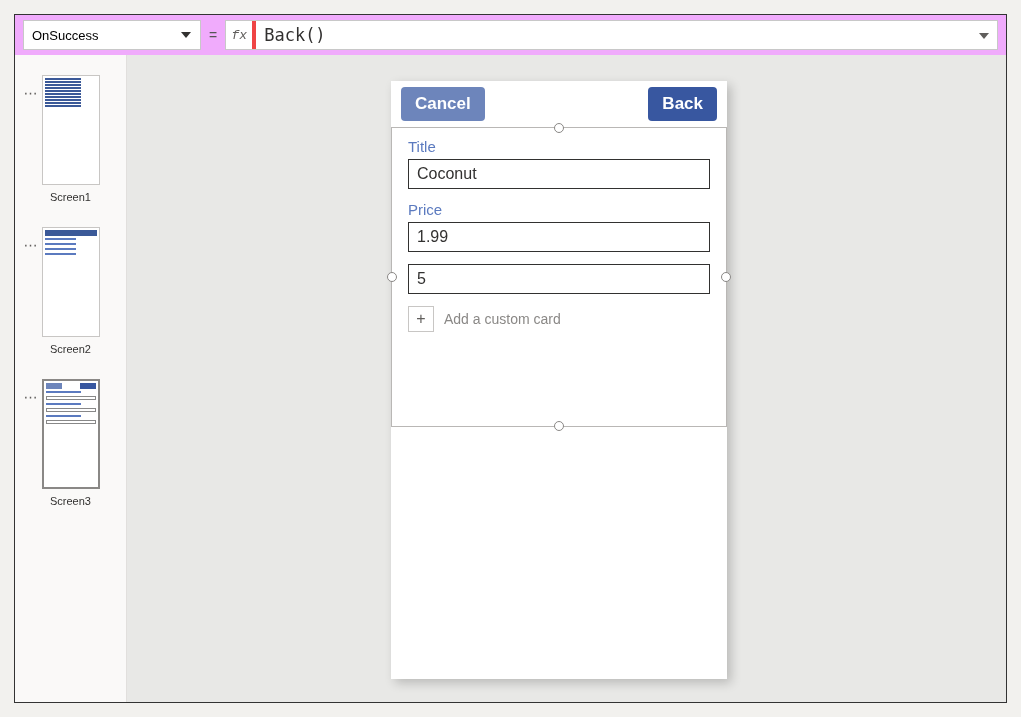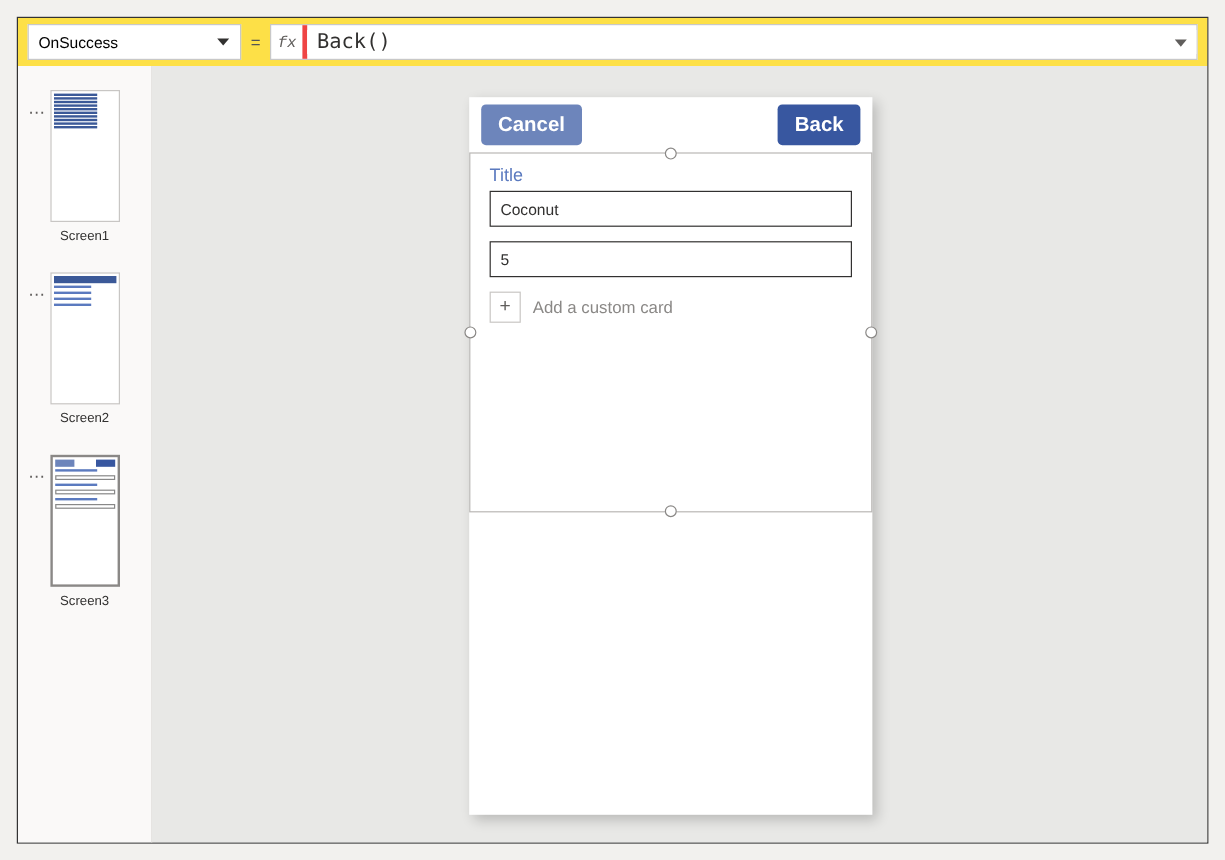--- a/index.html
+++ b/index.html
@@ -11,21 +11,21 @@
     overflow: hidden;
   }
   .frame {
     position: absolute;
     top: 14px; left: 14px; right: 14px; bottom: 14px;
     border: 1px solid #333;
     background: #e8e8e6;
   }
   .formula-bar {
     height: 40px;
-    background: #fde047;
+    background: #f0abfc;
     display: flex;
     align-items: center;
     padding: 4px 8px;
     gap: 8px;
   }
   .prop-select {
     width: 178px;
     height: 30px;
     border: 1px solid #c8c8c8;
     background: #fff;
@@ -175,21 +175,21 @@
   .h-ml { left: -5px; top: calc(50% - 5px); }
   .h-mr { right: -5px; top: calc(50% - 5px); }
   .form-inner { padding: 10px 16px; }
   .field { margin-bottom: 12px; }
   .field-label { color: #5b7abf; font-size: 15px; margin-bottom: 4px; display: block; }
   .field-input {
     width: 100%;
     height: 30px;
     border: 1px solid #323130;
     padding: 0 8px;
-    font-size: 13px;
+    font-size: 16px;
     color: #323130;
     outline: none;
   }
   .add-card {
     display: flex;
     align-items: center;
     gap: 10px;
     color: #8a8886;
     font-size: 14px;
     margin-top: 8px;
@@ -296,20 +296,24 @@
           <div class="handle h-ml"></div>
           <div class="handle h-mr"></div>
 
           <div class="form-inner">
 
             <div class="field">
               <label class="field-label">Title</label>
               <input class="field-input" value="Coconut" style="">
             </div>
 
+            <div class="field">
+              <label class="field-label">Price</label>
+              <input class="field-input" value="1.99" style="">
+            </div>
 
             <div class="field">
               <input class="field-input" value="5" style="">
             </div>
 
             <div class="add-card">
               <div class="plus-box">+</div>
               <span>Add a custom card</span>
             </div>
 

